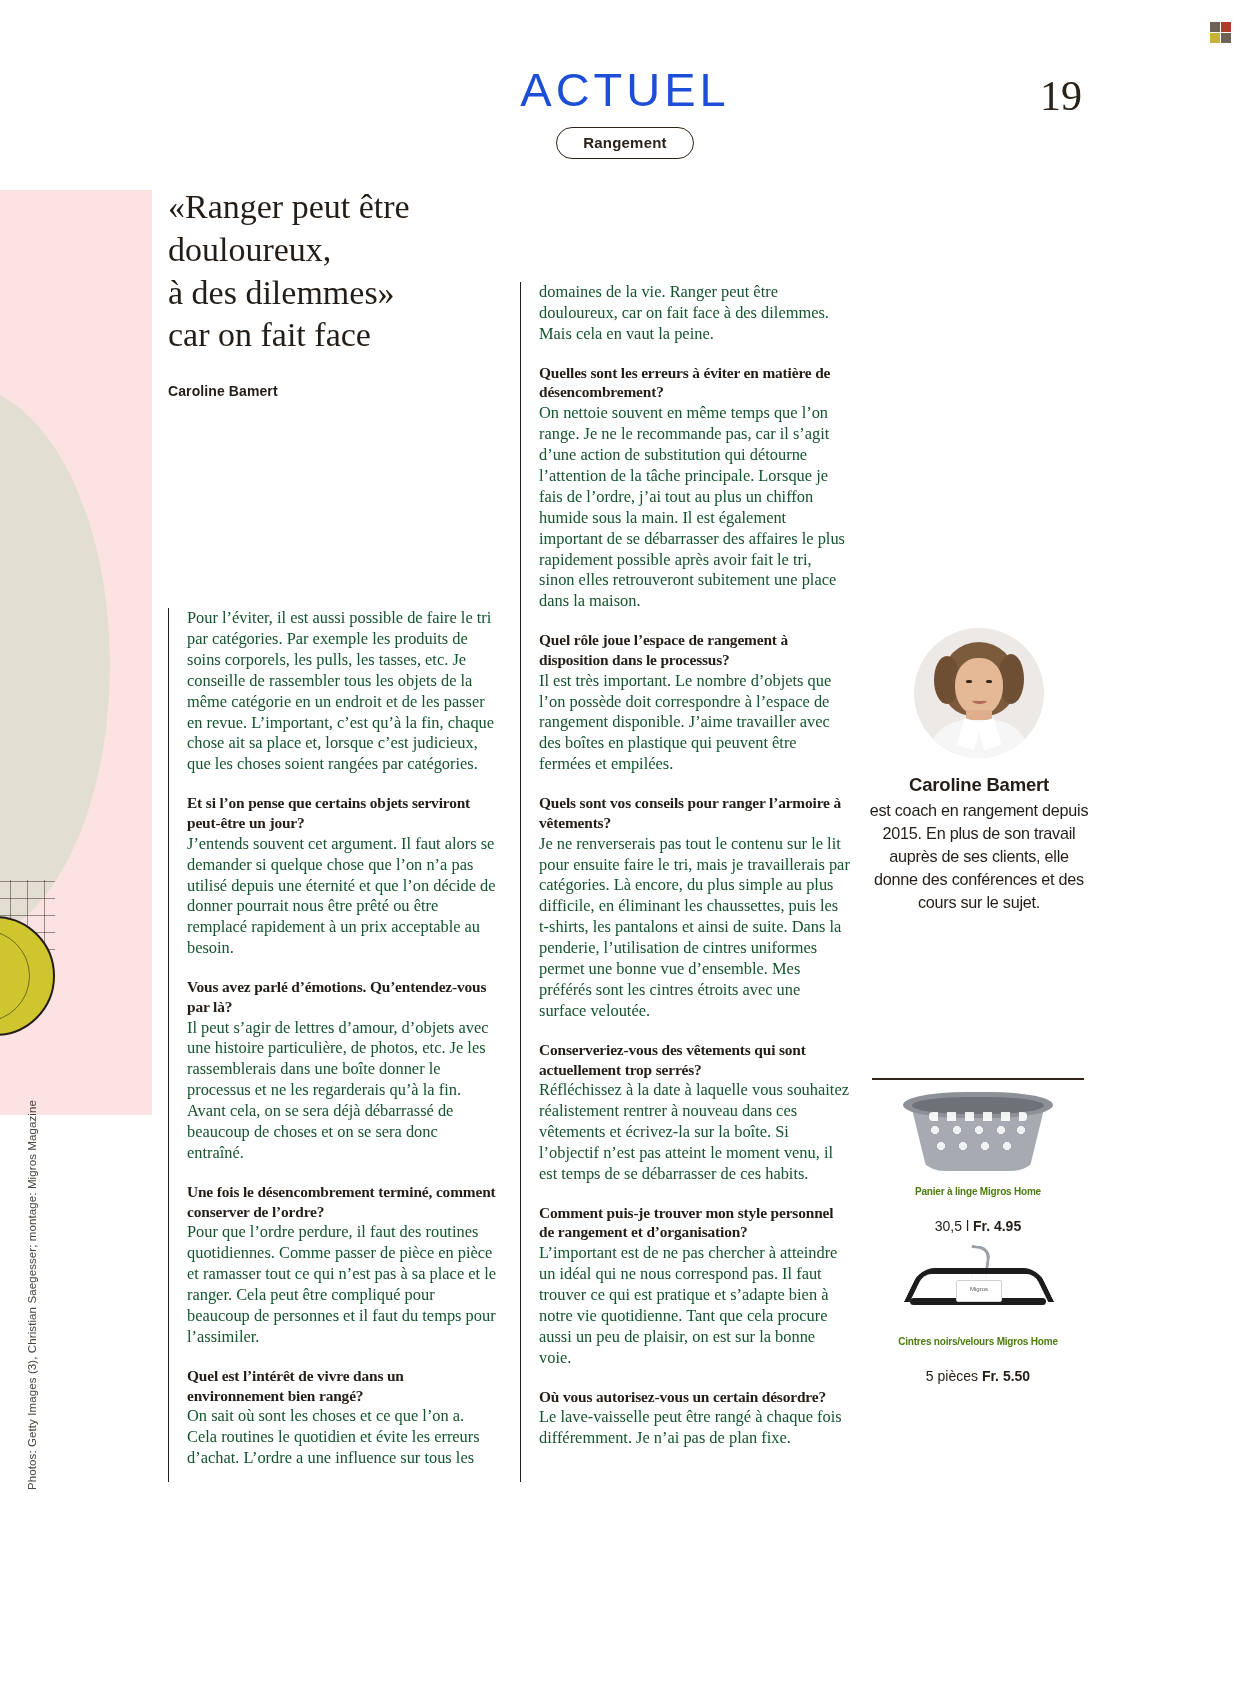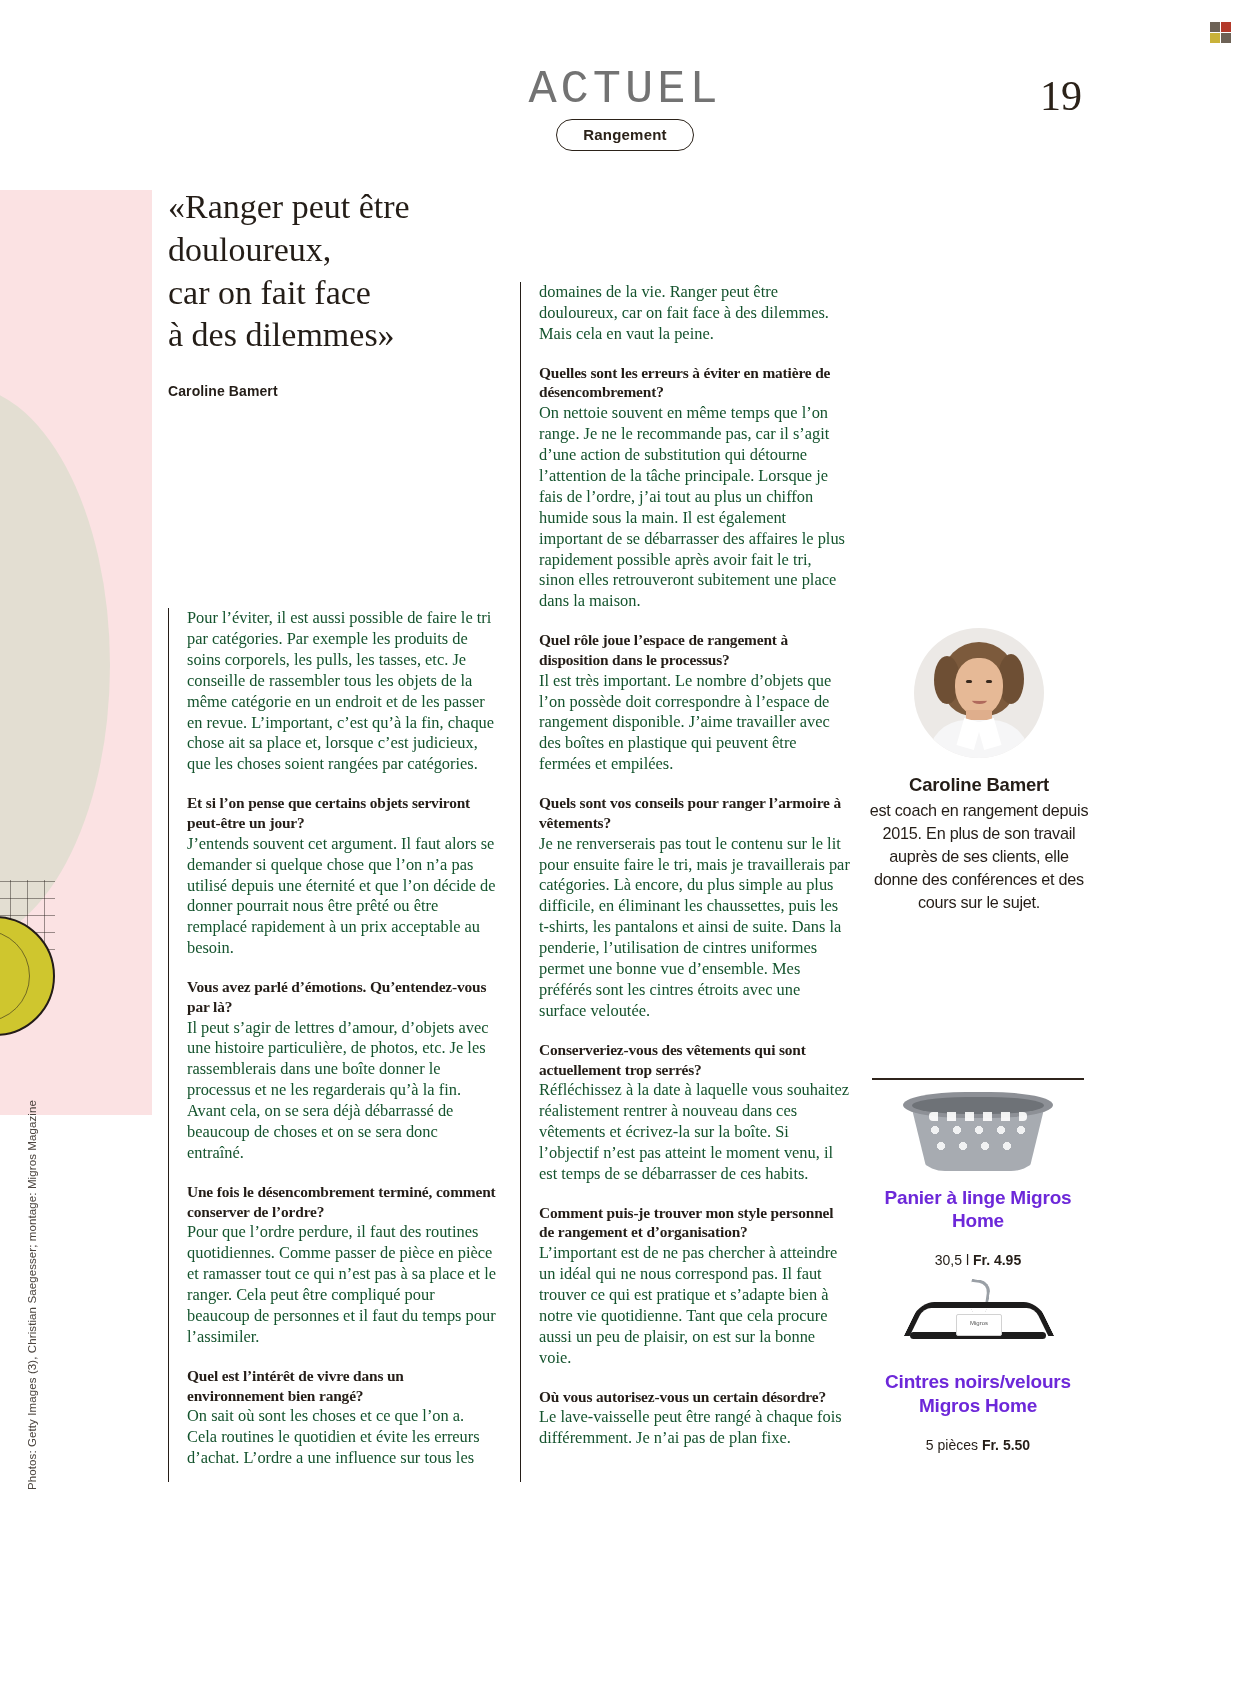--- a/index.html
+++ b/index.html
@@ -58,30 +58,30 @@
   .cm-b { left:11px; top:0; background:#b33a2b; }
   .cm-c { left:0; top:11px; background:#c9b23a; }
   .cm-d { left:11px; top:11px; background:#6d6256; }
 
   
   .masthead {
     position:absolute; left:0; top:66px; width:1250px;
     text-align:center;
   }
   .masthead-title {
-    font-family:Liberation Mono, monospace;
+    font-family:Liberation Sans, sans-serif;
     font-size:47px;
     letter-spacing:4px;
-    color:#737373;
+    color:#1d4ed8;
     line-height:1;
     font-weight:400;
   }
   .masthead-pill {
     display:inline-block;
-    margin-top:6px;
+    margin-top:14px;
     padding:6px 26px 7px;
     border:1.4px solid #2b2219;
     border-radius:22px;
     font-family:"Liberation Sans", sans-serif;
     font-size:15px;
     font-weight:700;
     letter-spacing:.2px;
     color:#2b2219;
   }
   .folio {
@@ -220,24 +220,24 @@
     line-height:1.16;
     display:flex; align-items:center; justify-content:center;
     text-align:center;
     padding:0 8px;
   }
   .acc-rule { height:2px; background:#2f241c; width:100%; }
 
   .prod { margin-top:12px; text-align:center; }
   .prod-title {
     font-family:"Liberation Sans", sans-serif;
-    font-size:19px;
+    font-size:10px;
     font-weight:700;
     line-height:1.22;
-    color:#6d28d9;
+    color:#4d7c0f;
     letter-spacing:-.2px;
   }
   .prod-meta {
     margin-top:20px;
     font-family:"Liberation Sans", sans-serif;
     font-size:14px;
     color:#241d17;
   }
   .prod-meta b { font-weight:700; }
 
@@ -345,22 +345,22 @@
 <div class="masthead">
   <div class="masthead-title">ACTUEL</div>
   <div class="masthead-pill">Rangement</div>
 </div>
 <div class="folio">19</div>
 
 <div class="headline-wrap">
   <div class="headline">
     <div>«Ranger peut être</div>
     <div>douloureux,</div>
+    <div>à des dilemmes»</div>
     <div>car on fait face</div>
-    <div>à des dilemmes»</div>
   </div>
   <div class="headline-by">Caroline Bamert</div>
 </div>
 
 <div class="col col-left" id="col-left">
     <p>Pour l’éviter, il est aussi possible de faire le tri par catégories. Par exemple les produits de soins corporels, les pulls, les tasses, etc. Je conseille de rassembler tous les objets de la même catégorie en un endroit et de les passer en revue. L’important, c’est qu’à la fin, chaque chose ait sa place et, lorsque c’est judicieux, que les choses soient rangées par catégories.</p>
     <h3>Et si l’on pense que certains objets serviront peut-être un jour?</h3>
     <p>J’entends souvent cet argument. Il faut alors se demander si quelque chose que l’on n’a pas utilisé depuis une éternité et que l’on décide de donner pourrait nous être prêté ou être remplacé rapidement à un prix acceptable au besoin.</p>
     <h3>Vous avez parlé d’émotions. Qu’entendez-vous par là?</h3>
     <p>Il peut s’agir de lettres d’amour, d’objets avec une histoire particulière, de photos, etc. Je les rassemblerais dans une boîte donner le processus et ne les regarderais qu’à la fin. Avant cela, on se sera déjà débarrassé de beaucoup de choses et on se sera donc entraîné.</p>

